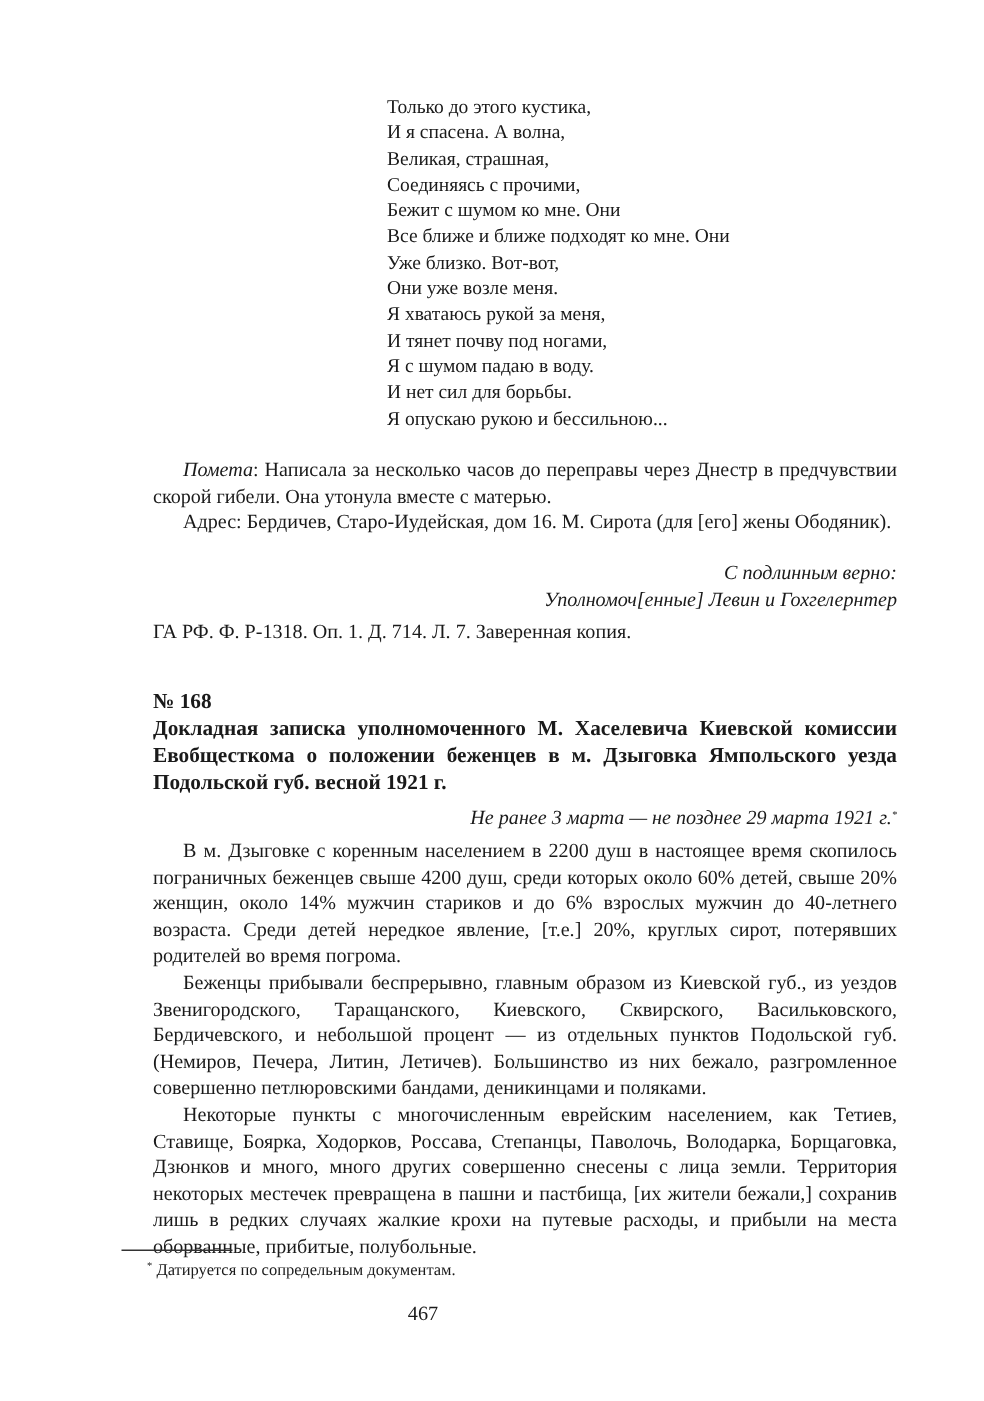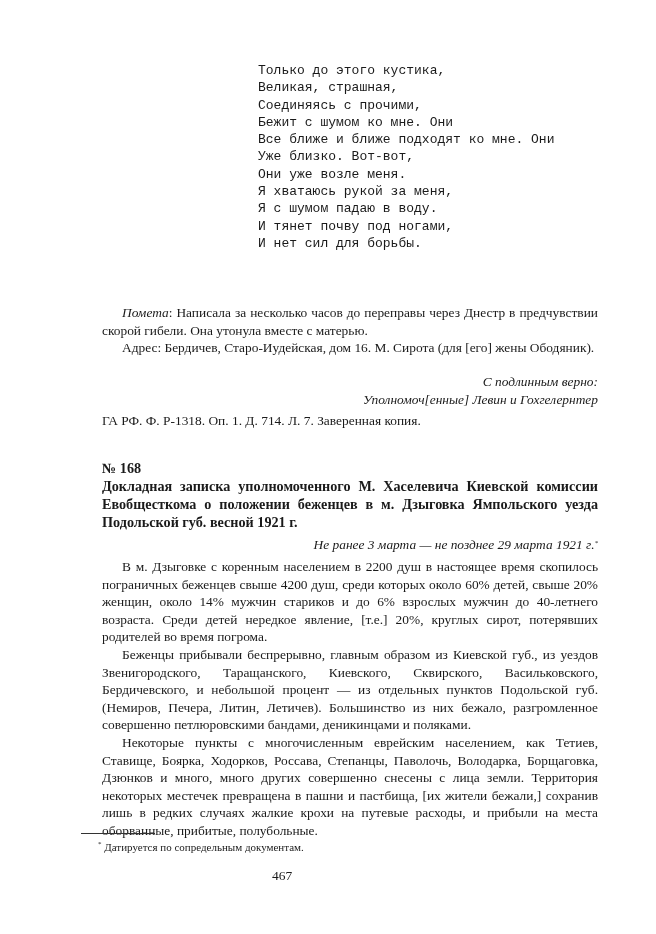--- a/index.html
+++ b/index.html
@@ -1,48 +1,50 @@
 <!DOCTYPE html>
 <html><head>
   <meta charset="utf-8">
   <style>
     html, body { margin: 0; padding: 0; }
     body {
       width: 656px; height: 934px; background: #ffffff; color: #1a1a1a;
       font-family: "Liberation Serif", "DejaVu Serif", serif;
       position: relative; overflow: hidden;
     }
-    .poem { position: absolute; left: 258px; top: 62px; font-size: 13px; line-height: 17.3px; white-space: nowrap; font-family: Liberation Mono, monospace; }
+    .poem { position: absolute; left: 258px; top: 62px; font-size: 13px; line-height: 17.3px; white-space: nowrap; }
     .poem div { margin: 0; }
     .para { font-size: 13.4px; line-height: 17.6px; text-align: justify; margin: 0; hyphens: manual; }
     .indent { text-indent: 20px; }
     .italic { font-style: italic; }
     .right { text-align: right; font-style: italic; }
     .block { position: absolute; left: 66px; width: 496px; margin-left: 36px; }
     .heading { font-size: 14.2px; line-height: 18px; font-weight: bold; margin: 0; }
     .rule { position: absolute; left: 81px; top: 833px; width: 74px; height: 1px; background: #333; }
     .footnote { position: absolute; left: 98px; top: 841px; font-size: 11px; }
     .pagenum { position: absolute; left: 0; width: 564px; top: 868px; text-align: center; font-size: 13.5px; }
     sup { font-size: 7px; vertical-align: top; position: relative; top: -1px; }
   </style>
 </head>
 <body>
 
 <div class="poem">
   <div>Только до этого кустика,</div>
+  <div>И я спасена. А волна,</div>
   <div>Великая, страшная,</div>
   <div>Соединяясь с прочими,</div>
   <div>Бежит с шумом ко мне. Они</div>
   <div>Все ближе и ближе подходят ко мне. Они</div>
   <div>Уже близко. Вот-вот,</div>
   <div>Они уже возле меня.</div>
   <div>Я хватаюсь рукой за меня,</div>
+  <div>И тянет почву под ногами,</div>
   <div>Я с шумом падаю в воду.</div>
-  <div>И тянет почву под ногами,</div>
   <div>И нет сил для борьбы.</div>
+  <div>Я опускаю рукою и бессильною...</div>
 </div>
 
 <div class="block" style="top:304px;">
   <p class="para indent"><span class="italic">Помета</span><span>: Написала за несколько часов до переправы через Днестр в пред­чувствии скорой гибели. Она утонула вместе с матерью.</span></p>
   <p class="para indent">Адрес: Бердичев, Старо-Иудейская, дом 16. М. Сирота (для [его] жены Обо­дяник).</p>
 </div>
 
 <div class="block" style="top:373px;">
   <p class="para right italic">С подлинным верно:</p>
   <p class="para right italic">Уполномоч[енные] Левин и Гохгелернтер</p>

